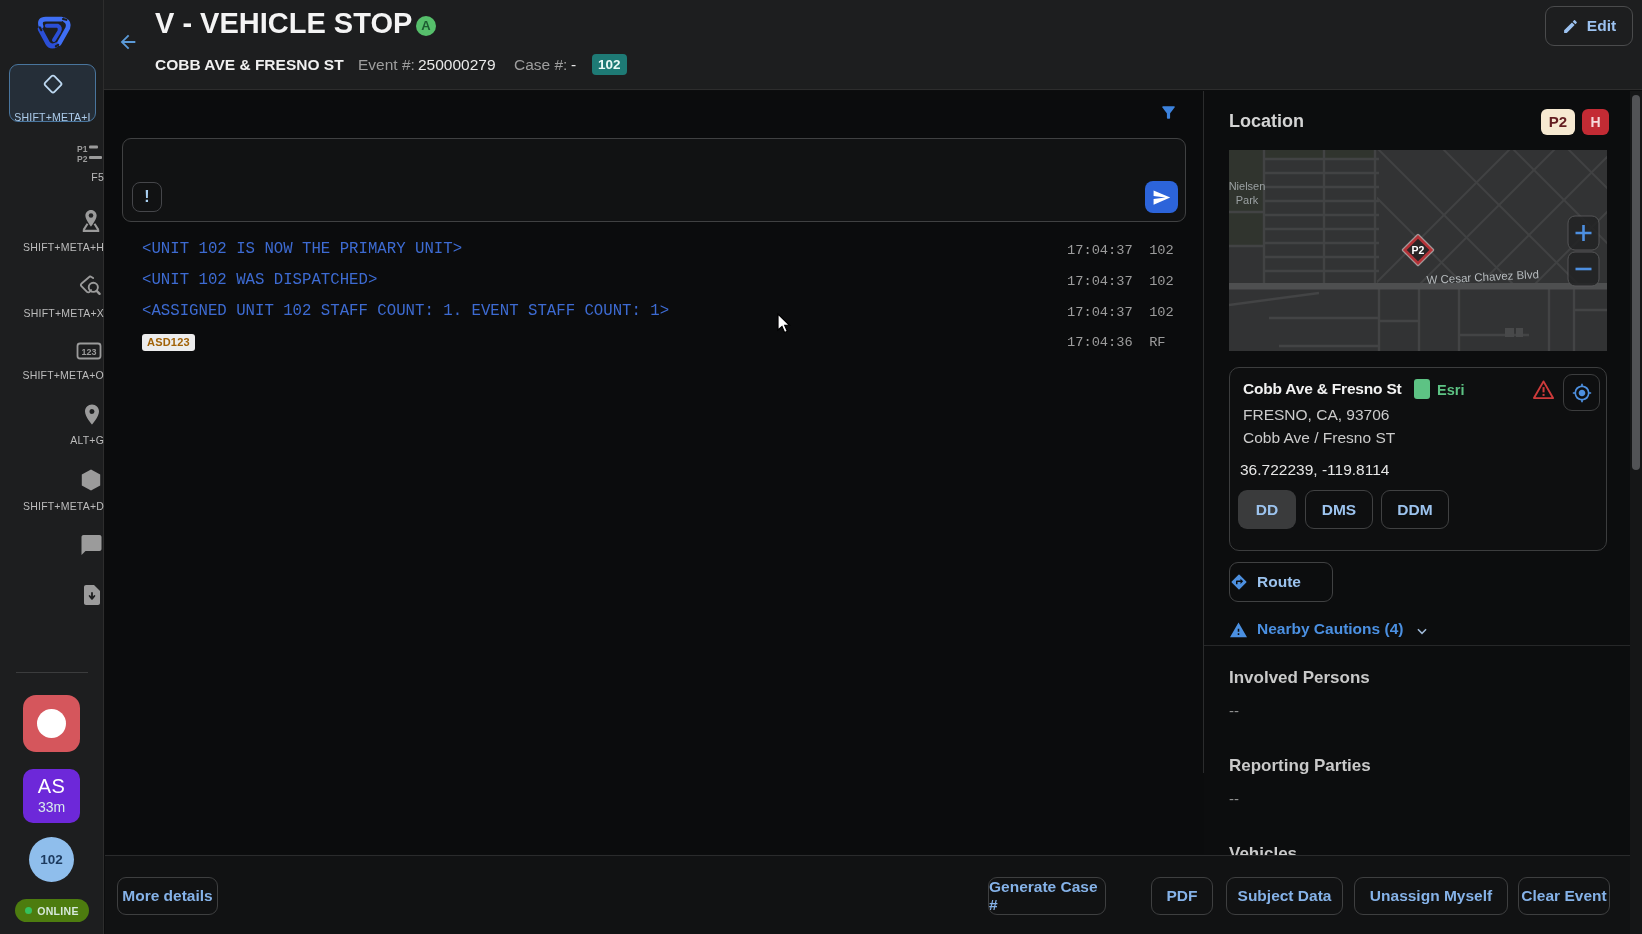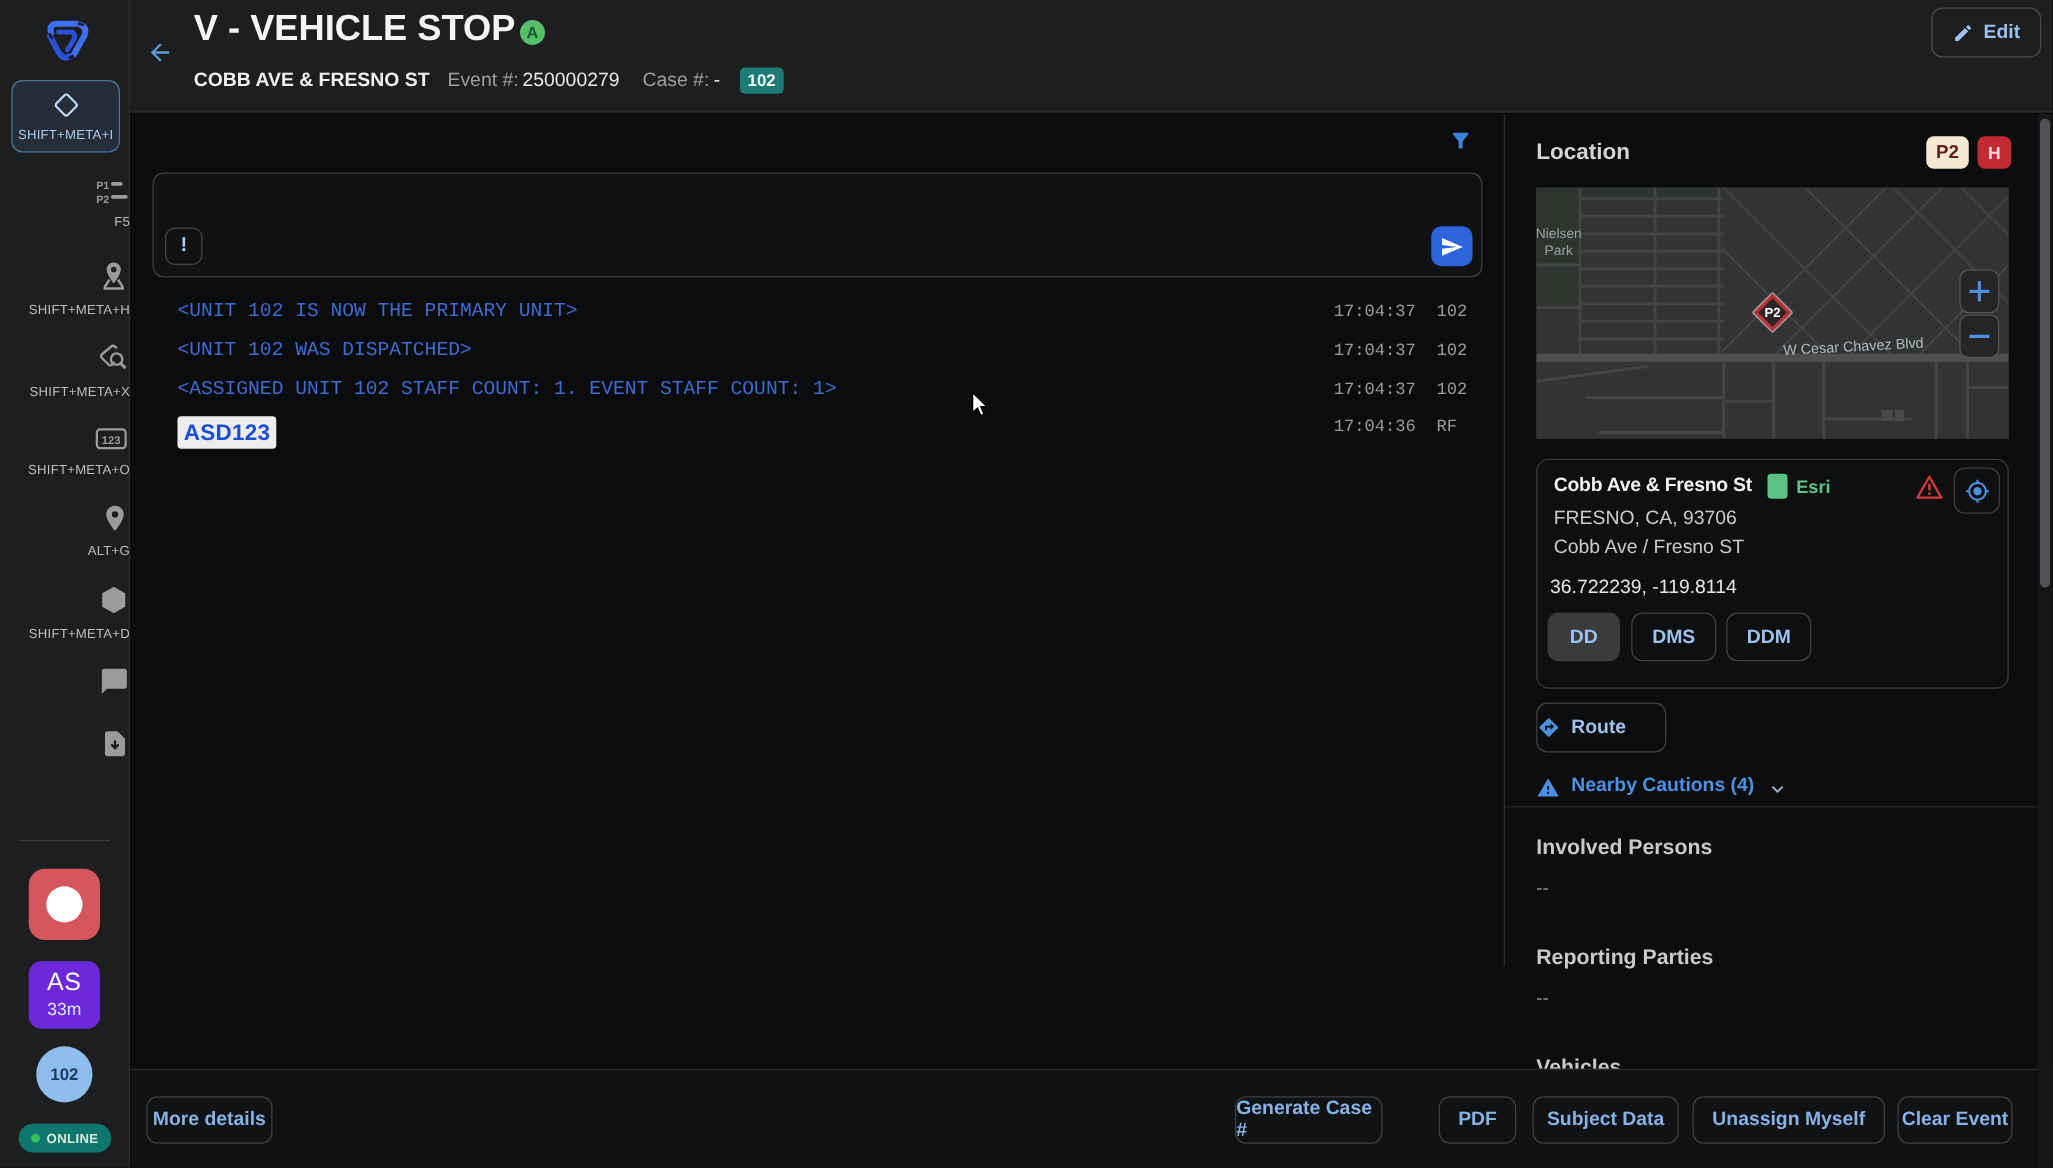--- a/index.html
+++ b/index.html
@@ -15,31 +15,31 @@
 #subline{position:absolute;left:51px;top:56px;height:22px;font-size:15.5px;color:#9e9e9e;white-space:nowrap}
 #subline b{color:#f0f0f0;font-weight:bold}
 #badge102{position:absolute;left:437px;top:-2px;background:#1e7a75;color:#eafaf7;font-weight:bold;font-size:13.5px;border-radius:4px;padding:3px 6px}
 #editbtn{position:absolute;right:9px;top:6px;width:88px;height:40px;border:1px solid #4a4b4c;border-radius:9px;color:#9cc2f0;font-size:15.5px;font-weight:bold;display:flex;align-items:center;justify-content:center;gap:8px}
 
 
 #sidebar{position:absolute;left:0;top:0;width:104px;height:934px;background:#1d1e1f;border-right:1px solid #2d2d2d}
 .sideitem{position:absolute;width:104px;text-align:right;color:#9b9b9b}
 .sidelabel{font-size:10.5px;color:#bdbdbd;margin-top:3px;letter-spacing:.2px}
 #selitem{position:absolute;left:9px;top:64px;width:87px;height:58px;border:1.5px solid #49759d;border-radius:9px;background:#252e38;text-align:center}
-#selitem .sidelabel{color:#aecdec;margin-top:0}
+#selitem .sidelabel{color:#aecdec;margin-top:10px}
 
 
 #main{position:absolute;left:105px;top:91px;width:1099px;height:763px;background:#0b0c0d}
 #inputbox{position:absolute;left:17px;top:47px;width:1064px;height:84px;border:1px solid #404142;border-radius:9px;background:#111213}
 #bangbtn{position:absolute;left:9px;bottom:9px;width:30px;height:30px;border:1px solid #45464a;border-radius:8px;color:#a9d0f2;font-size:16px;font-weight:bold;text-align:center;line-height:28px}
 #sendbtn{position:absolute;right:7px;bottom:8px;width:33px;height:32px;border-radius:8px;background:#2c64da;display:flex;align-items:center;justify-content:center}
 #msgs{position:absolute;left:0;top:0;width:1099px;height:763px;font-family:"Liberation Mono",monospace}
 .msgrow{position:absolute;left:37px;width:1035px;height:22px;font-size:15.7px;color:#3d6bd2;white-space:pre}
 .msgtime{position:absolute;left:925px;top:3px;font-size:13.7px;color:#9c9c9c;white-space:pre}
-#asdbadge{display:inline-block;background:#ededed;color:#1d4ed8;font-family:"Liberation Sans",sans-serif;font-size:18px;font-weight:bold;border-radius:3px;padding:2.5px 5px;position:relative;top:-2px;letter-spacing:.2px}
+#asdbadge{display:inline-block;background:#ededed;color:#a16207;font-family:"Liberation Sans",sans-serif;font-size:11px;font-weight:bold;border-radius:3px;padding:2.5px 5px;position:relative;top:-2px;letter-spacing:.2px}
 
 
 #right{position:absolute;left:1203px;top:91px;width:427px;height:682px;background:#0c0d0e;border-left:1px solid #2b2c2d}
 #loc-h{position:absolute;left:25px;top:20px;font-size:18px;font-weight:bold;color:#d4d4d4}
 #p2badge{position:absolute;left:337px;top:18px;width:34px;height:26px;background:#f6e9d1;color:#631d20;font-weight:bold;font-size:15px;border-radius:6px;text-align:center;line-height:26px}
 #hbadge{position:absolute;left:378px;top:18px;width:27px;height:26px;background:#c32b34;color:#f6d9da;font-weight:bold;font-size:14px;border-radius:6px;text-align:center;line-height:26px}
 #mapbox{position:absolute;left:25px;top:59px;width:378px;height:201px;background:#323334;overflow:hidden}
 #loccard{position:absolute;left:25px;top:276px;width:378px;height:184px;border:1px solid #3c3d3e;border-radius:10px;background:#0e0f10}
 #lc-title{position:absolute;left:13px;top:12px;letter-spacing:-.2px;font-size:15.5px;font-weight:bold;color:#f2f2f2}
 #esrisq{position:absolute;left:184px;top:11px;width:16px;height:20px;background:#5dc384;border-radius:3px}
@@ -159,21 +159,21 @@
   <div class="abs" style="left:23px;top:695px;width:57px;height:57px;border-radius:13px;background:#d5565c"></div>
   <div class="abs" style="left:37px;top:709px;width:29px;height:29px;border-radius:50%;background:#fff"></div>
 
   <div class="abs" style="left:23px;top:769px;width:57px;height:54px;border-radius:10px;background:#6d28d9;text-align:center">
     <div style="font-size:20px;color:#fff;margin-top:6px;letter-spacing:.5px">AS</div>
     <div style="font-size:14px;color:#d8ecec;margin-top:1px">33m</div>
   </div>
 
   <div class="abs" style="left:29px;top:837px;width:45px;height:45px;border-radius:50%;background:#8fbeec;color:#1c3a5e;font-size:13.5px;font-weight:bold;text-align:center;line-height:45px">102</div>
 
-  <div class="abs" style="left:15px;top:899px;width:74px;height:23px;border-radius:12px;background:#0f766e;display:flex;align-items:center;justify-content:center;gap:5px">
+  <div class="abs" style="left:15px;top:899px;width:74px;height:23px;border-radius:12px;background:#4d7c0f;display:flex;align-items:center;justify-content:center;gap:5px">
     <span style="width:7px;height:7px;border-radius:50%;background:#35c15e"></span>
     <span style="font-size:10.5px;color:#d7e9dc;font-weight:bold;letter-spacing:.3px">ONLINE</span>
   </div>
 </div>
 
 <div id="header">
   <svg class="abs" style="left:13px;top:31px" width="22" height="22" viewBox="0 0 24 24" fill="#5b9ad7">
     <path d="M20 11H7.83l5.59-5.59L12 4l-8 8 8 8 1.41-1.41L7.83 13H20v-2z"></path>
   </svg>
   <div id="title">V - VEHICLE STOP</div>

